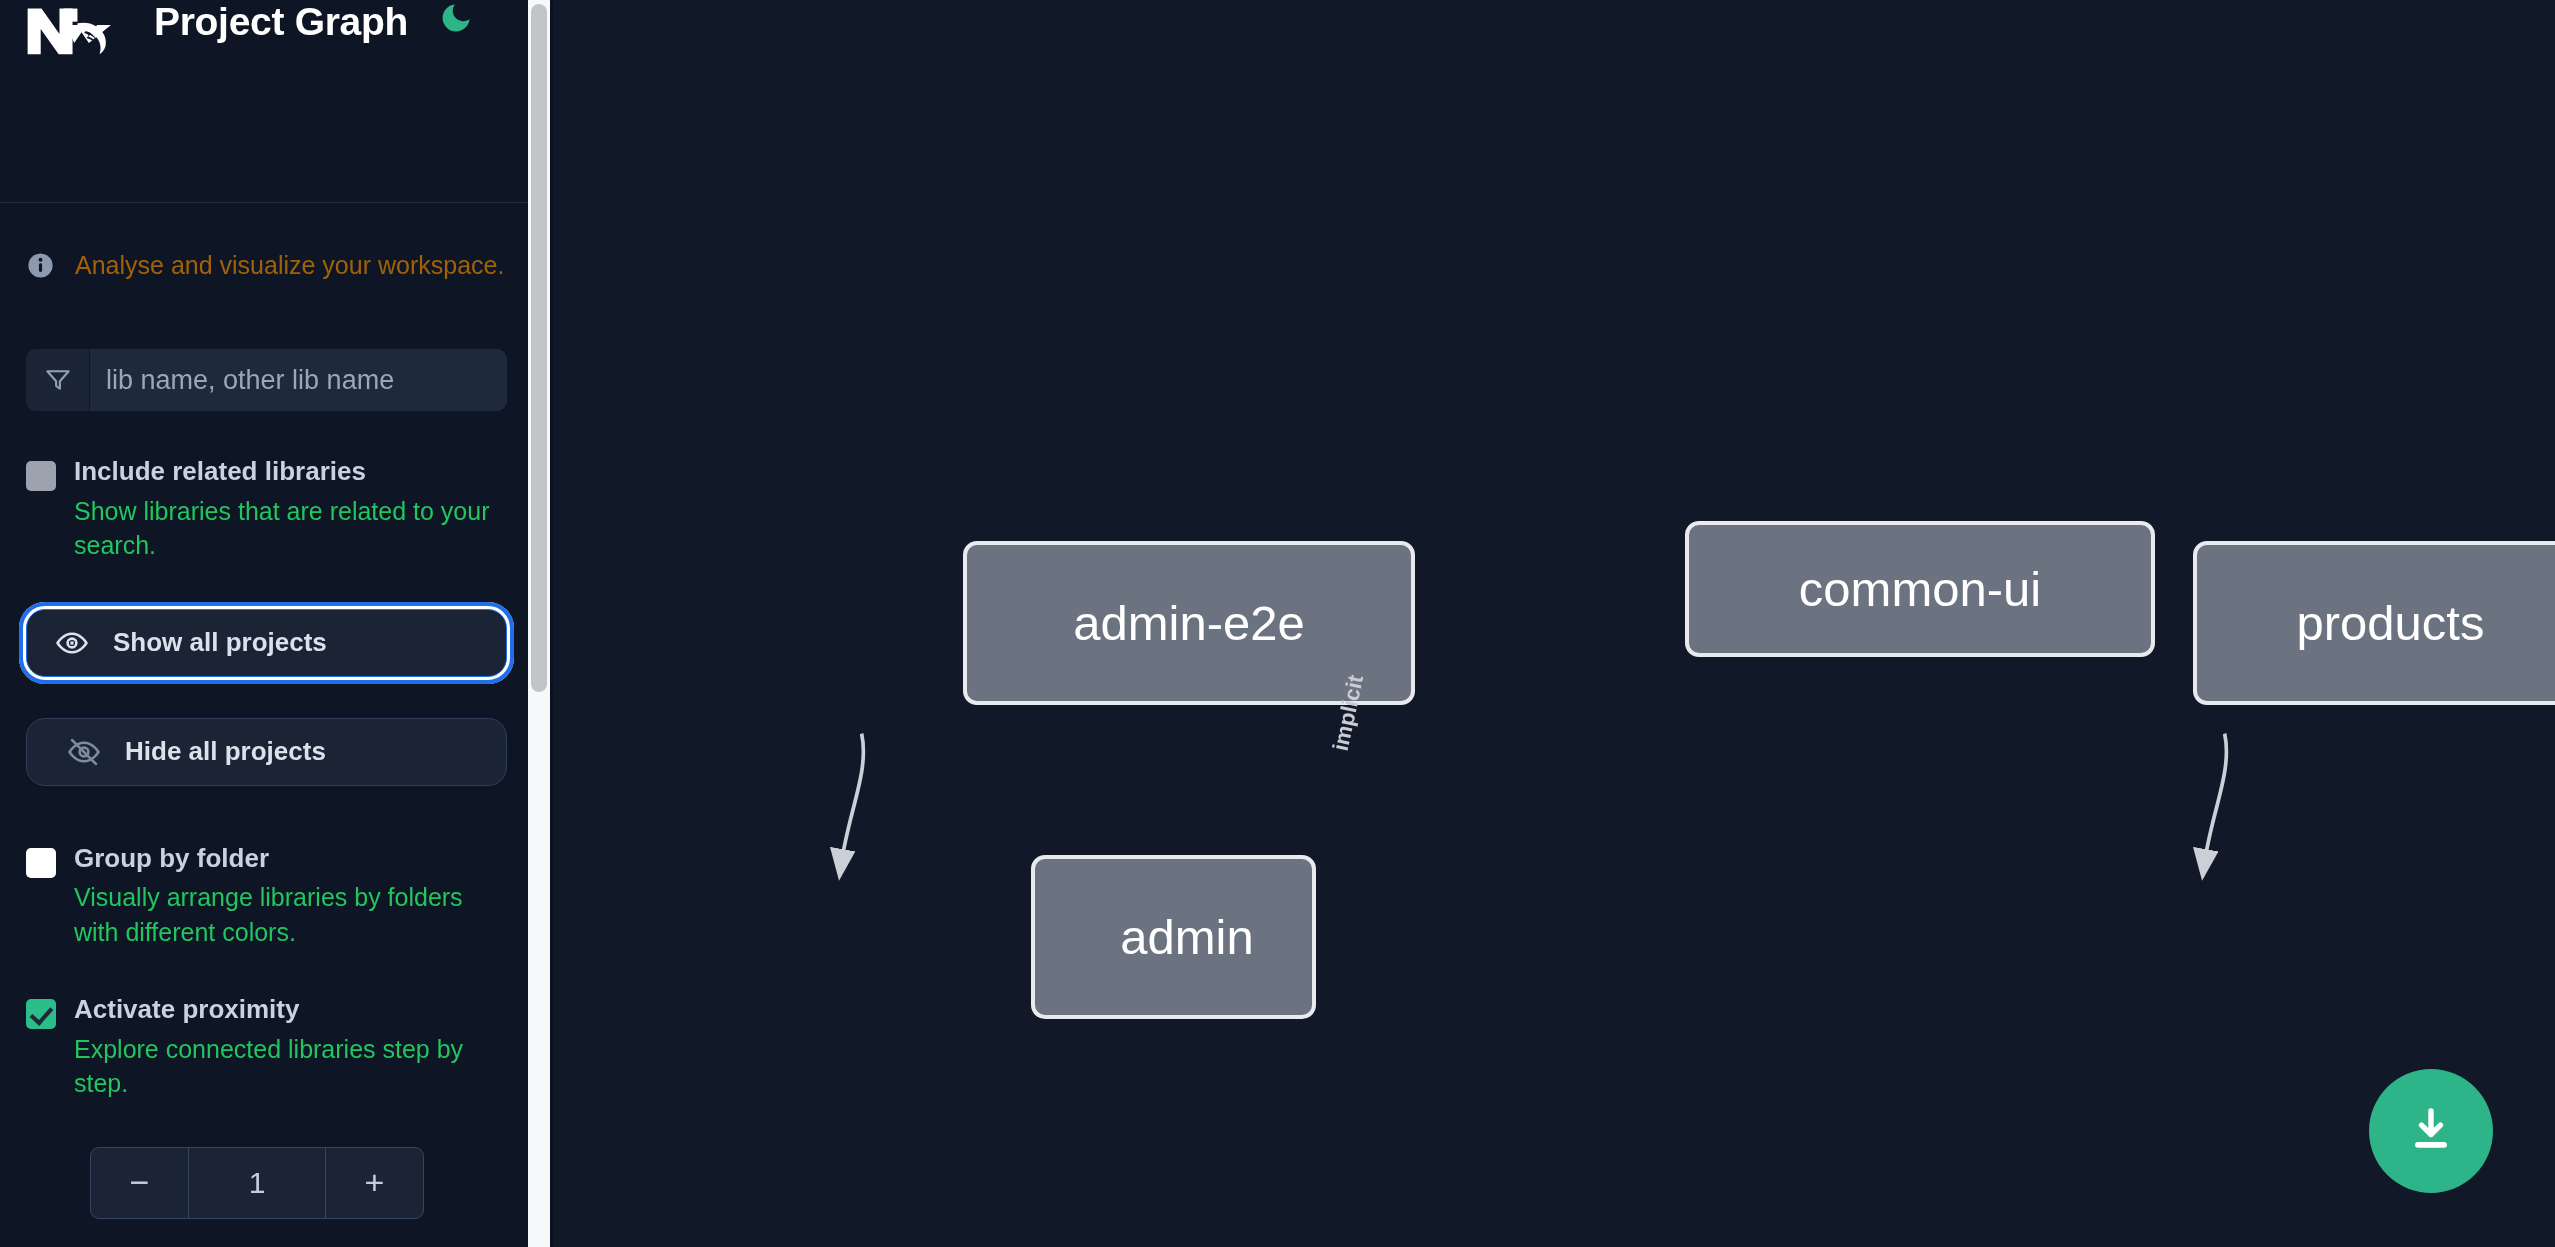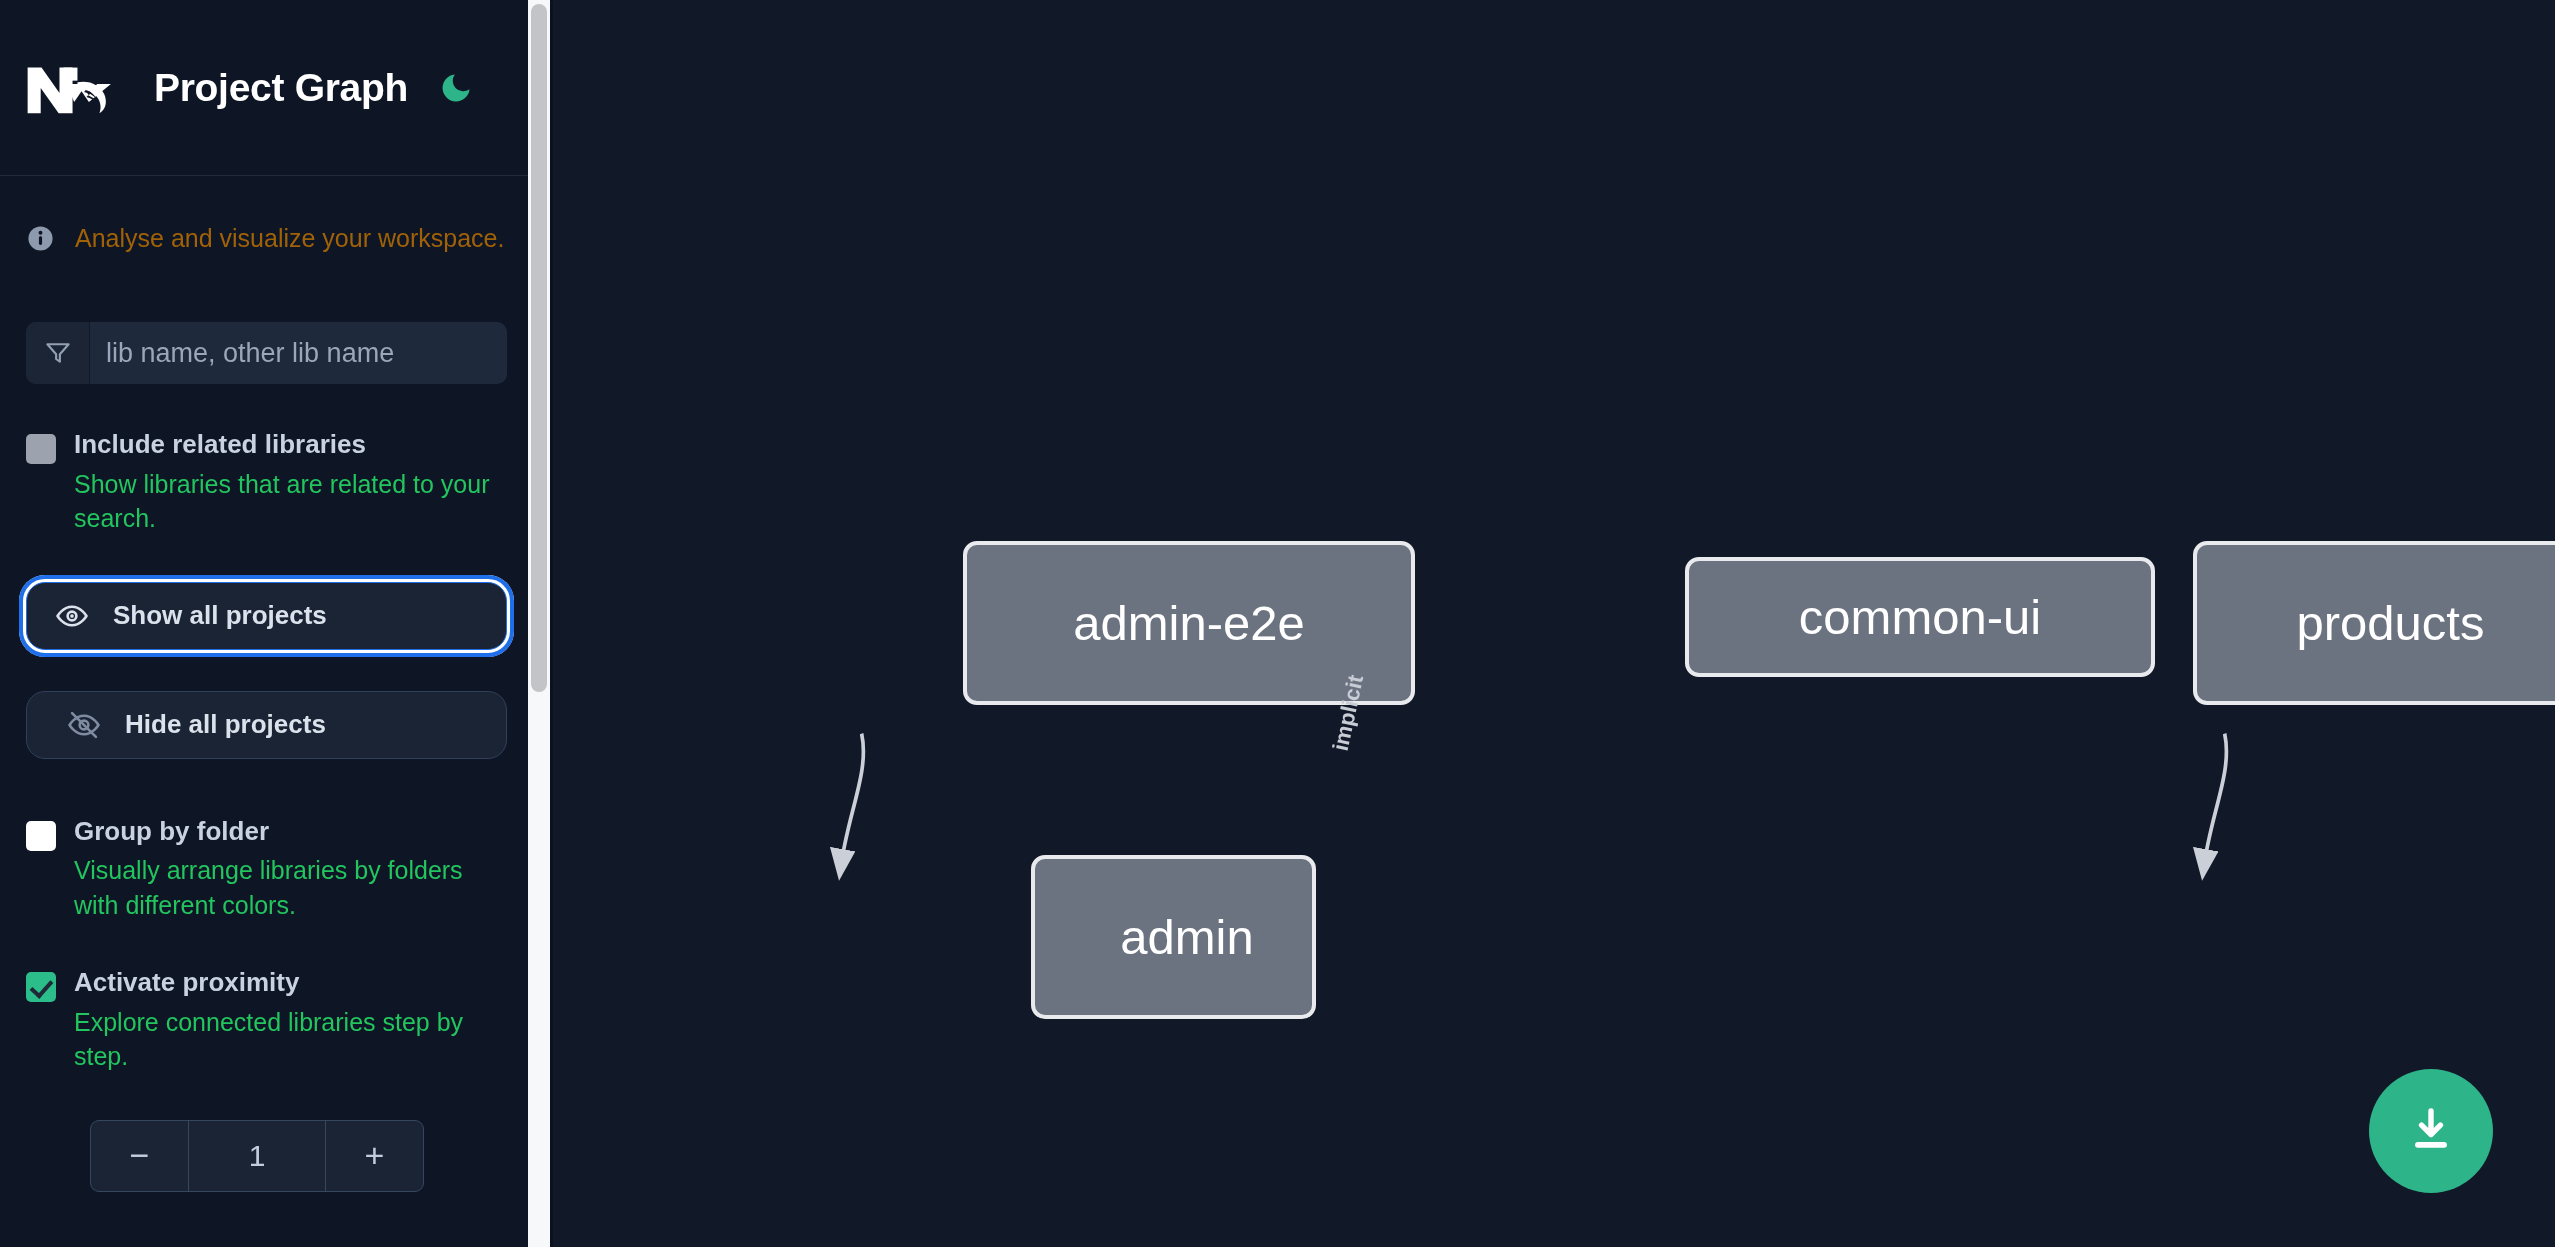--- a/index.html
+++ b/index.html
@@ -30,23 +30,23 @@
     overflow: hidden;
   }
 
   .sidebar-inner {
     width: 553px;
     padding-right: 20px;
   }
 
   
   .sb-header {
-    height: 176px;
-    display: flex;
-    align-items: center;
+    height: 203px;
+    display: flex;
+    align-items: flex-start;
     padding-left: 26px;
     border-bottom: 1px solid #1f2a3d;
   }
   .nx-logo {
     width: 98px;
     height: 58px;
     flex: 0 0 98px;
     margin-right: 30px;
   }
   .app-title {
@@ -407,21 +407,21 @@
         </marker>
       </defs>
 
       <path d="M185 353 C 190 372, 176 392, 172 420" fill="none" stroke="#cbd0d8" stroke-width="2.2" marker-end="url(#arrow)"></path>
 
       <path d="M1002 353 C 1007 372, 993 392, 989 420" fill="none" stroke="#cbd0d8" stroke-width="2.2" marker-end="url(#arrow)"></path>
     </svg>
 
     <div class="gnode" style="left:410px; top:541px; width:452px; height:164px;">admin-e2e</div>
 
-    <div class="gnode" style="left:1132px; top:557px; width:470px; height:120px;">common-ui</div>
+    <div class="gnode" style="left:1132px; top:521px; width:470px; height:136px;">common-ui</div>
 
     <div class="gnode" style="left:1640px; top:541px; width:395px; height:164px;">products</div>
 
     <div class="gnode" style="left:478px; top:855px; width:285px; height:164px;padding-left:27px;">admin</div>
 
     <div class="edge-label" style="left:757px; top:700px; transform:rotate(-78deg);">implicit</div>
 
     <button id="download-fab">
       <span>
         <svg viewBox="0 0 24 24" width="54" height="54" aria-hidden="true">

